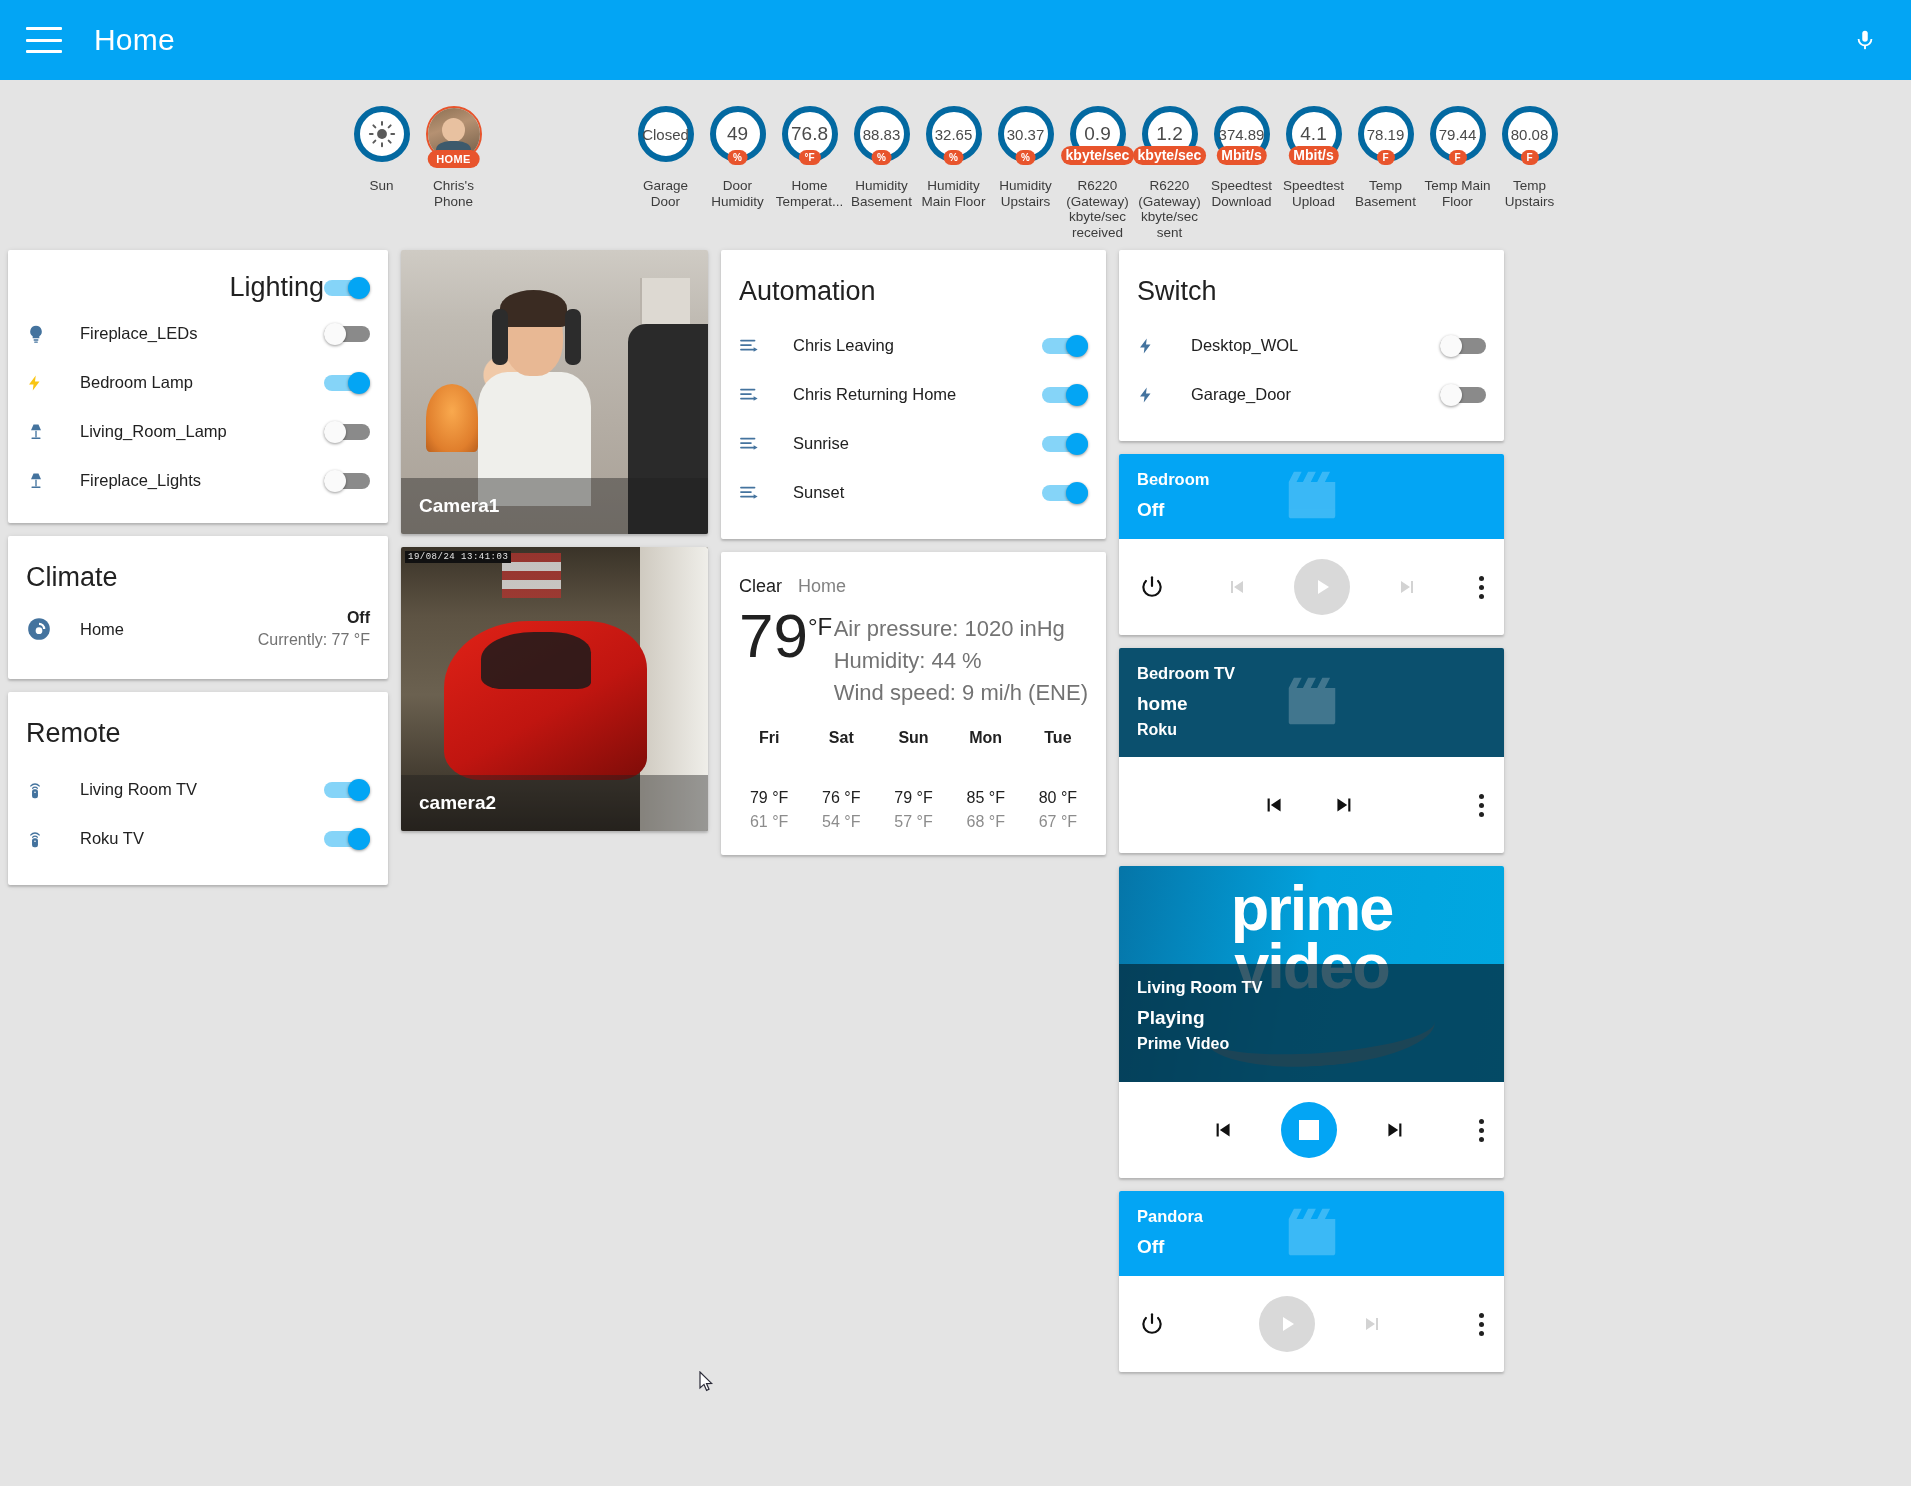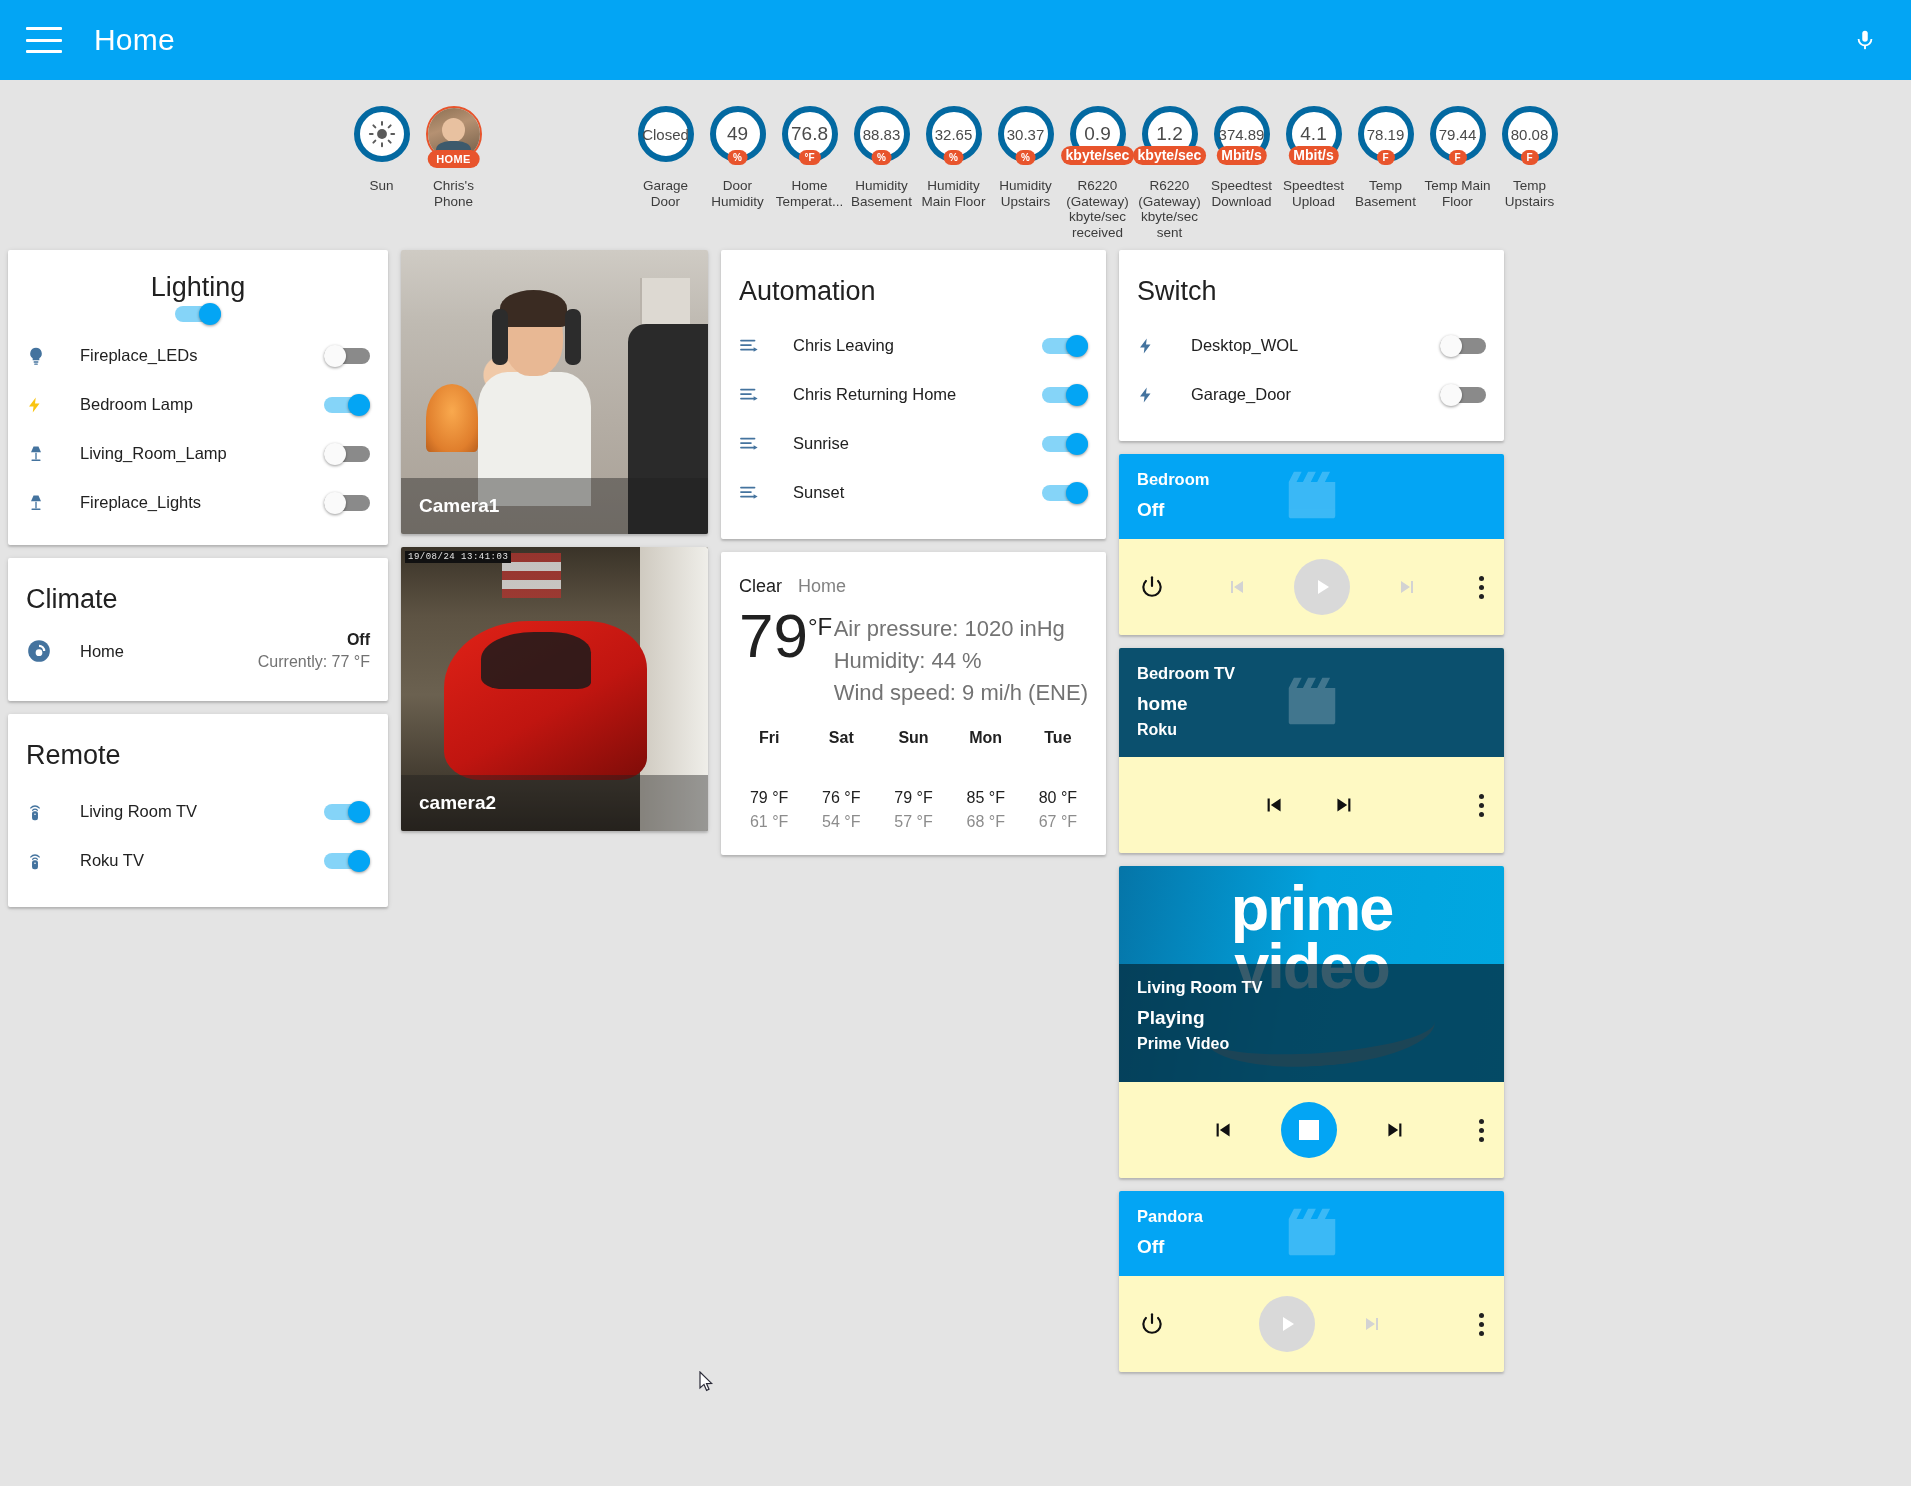--- a/index.html
+++ b/index.html
@@ -66,21 +66,21 @@
   .col1 { width: 380px; }
   .col2 { width: 307px; }
   .col3 { width: 385px; }
   .col4 { width: 385px; }
 
   .card { background: #fff; border-radius: 2px;
     box-shadow: 0 2px 2px 0 rgba(0,0,0,.14), 0 1px 5px 0 rgba(0,0,0,.12); }
   .card-title { font-size: 27px; font-weight: 400; color: #212121;
     padding: 26px 18px 6px 18px; }
   .card-title-row { display: flex; align-items: center; justify-content: flex-end;
-    padding: 22px 18px 6px 18px; flex-direction: column; }
+    padding: 22px 18px 6px 18px; }
   .card-title-row .card-title { padding: 0; }
 
   
   .row { display: flex; align-items: center; height: 49px; padding: 0 18px; }
   .row-icon { width: 40px; display: flex; align-items: center; justify-content: flex-start;
     color: #44739e; font-size: 20px; }
   .row-name { flex: 1; font-size: 16.5px; color: #212121; padding-left: 14px; }
 
   
   .toggle { width: 46px; height: 22px; border-radius: 11px; position: relative;
@@ -155,21 +155,21 @@
   .weather-attrs { margin-left: auto; padding-top: 8px; text-align: left; }
   .weather-attrs div { font-size: 22px; color: #737373; line-height: 1.45; }
   .forecast { display: flex; padding: 18px 12px 24px; }
   .fc-day { flex: 1; text-align: center; }
   .fc-name { font-size: 16px; font-weight: bold; color: #212121; }
   .fc-hi { font-size: 16px; color: #212121; margin-top: 42px; }
   .fc-lo { font-size: 16px; color: #8c8c8c; margin-top: 6px; }
 
   
   .mp { border-radius: 2px; overflow: hidden;
-    box-shadow: 0 2px 2px 0 rgba(0,0,0,.14), 0 1px 5px 0 rgba(0,0,0,.12); background: #fef9c3; }
+    box-shadow: 0 2px 2px 0 rgba(0,0,0,.14), 0 1px 5px 0 rgba(0,0,0,.12); background: #ffffff; }
   .mp-banner { position: relative; padding: 16px 18px 18px; min-height: 84px; }
   .mp-banner.blue { background: #03a5f4; }
   .mp-banner.dark { background: #0b506e; }
   .mp-banner.prime { height: 216px; padding: 0; background:
       linear-gradient(100deg,#0575a8 0%,#02a2dd 48%,#00a8e1 100%); }
   .mp-title { color: #fff; font-size: 16.5px; font-weight: bold; }
   .mp-state { color: #fff; font-size: 19px; font-weight: bold; margin-top: 10px; }
   .mp-src { color: #fff; font-size: 16px; font-weight: bold; margin-top: 6px; }
   .mp-albumart { position: absolute; left: 50%; top: 50%; transform: translate(-50%,-50%);
     opacity: .22; }

